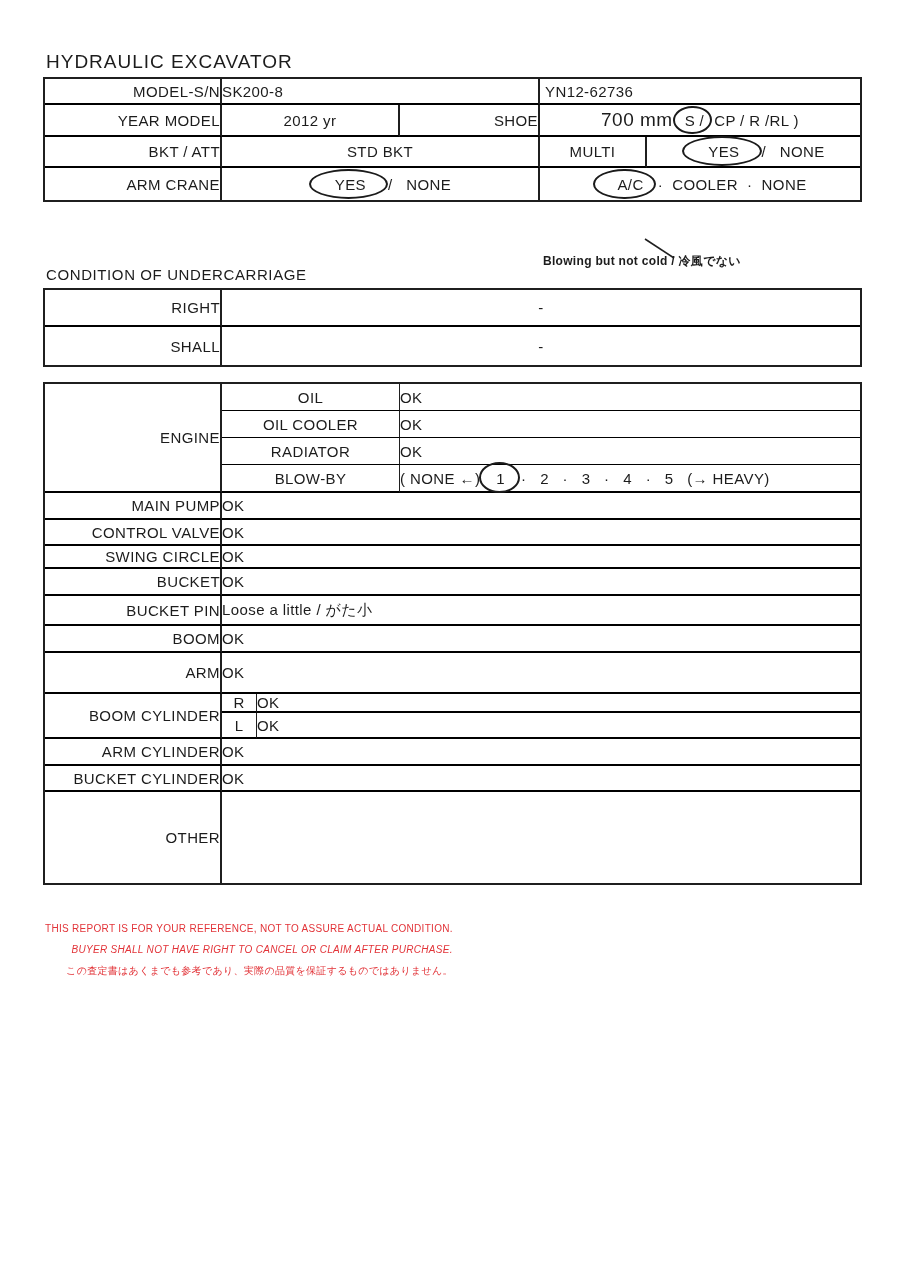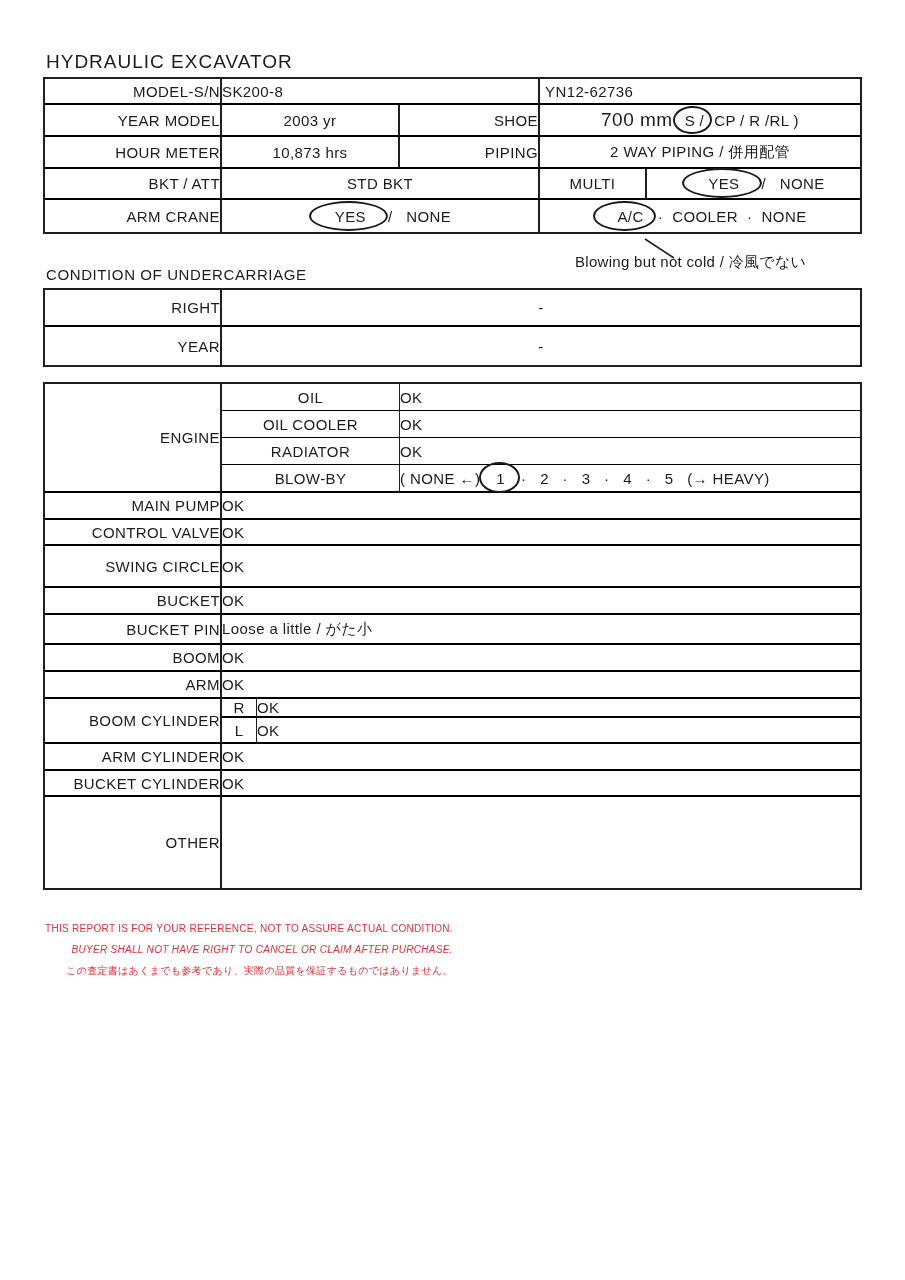--- a/index.html
+++ b/index.html
@@ -47,21 +47,21 @@
   }
   .oval-shoe { margin:0 10px 0 12px; }
   .oval-shoe::after { left:-12px; right:-7px; top:-6px; bottom:-5px; transform:rotate(-1deg); }
   .oval-yes { margin:0 22px 0 26px; }
   .oval-yes::after { left:-26px; right:-22px; top:-7px; bottom:-6px; }
   .oval-ac { margin:0 14px 0 24px; }
   .oval-ac::after { left:-24px; right:-12px; top:-7px; bottom:-6px; }
   .oval-one { margin:0 16px 0 16px; }
   .oval-one::after { left:-17px; right:-15px; top:-8px; bottom:-6px; }
   .annotation {
-    position:absolute; left:575px; top:253px; font-size:15px; letter-spacing:0.3px;
+    position:absolute; left:543px; top:253px; font-size:12px; letter-spacing:0.3px;font-weight:bold;
   }
   .leader { position:absolute; left:636px; top:234px; }
   .disclaimer { position:absolute; left:45px; top:918px; }
   .disclaimer div { font-size:10px; line-height:21px; letter-spacing:0.3px; white-space:nowrap;text-align:right; }
   .blow { font-size:15px; padding-left:8px; letter-spacing:0.6px;margin-top:32px; }
 </style>
 </head>
 <body>
 
 <div class="page">
@@ -77,29 +77,23 @@
         <col style="width:213px">
     </colgroup>
     <tbody>
         <tr style="height:26px">
       <td class="lbl">MODEL-S/N</td>
       <td class="big" colspan="2">SK200-8</td>
       <td class="big" colspan="2" style="padding-left:5px">YN12-62736</td>
     </tr>
     <tr style="height:32px">
       <td class="lbl">YEAR MODEL</td>
-      <td class="ctr mid">2003 yr</td>
+      <td class="ctr mid">2012 yr</td>
       <td class="lbl">SHOE</td>
       <td class="ctr" colspan="2"><span class="mid">700 mm</span><span class="oval oval-shoe">S /</span><span>CP / R /RL )</span></td>
-    </tr>
-    <tr style="height:32px">
-      <td class="lbl">HOUR METER</td>
-      <td class="ctr mid">10,873 hrs</td>
-      <td class="lbl">PIPING</td>
-      <td class="ctr mid" colspan="2">2 WAY PIPING / 併用配管</td>
     </tr>
     <tr style="height:31px">
       <td class="lbl">BKT / ATT</td>
       <td class="ctr mid" colspan="2">STD BKT</td>
       <td class="ctr">MULTI</td>
       <td class="ctr"><span class="oval oval-yes">YES</span><span class="pre">/   NONE</span></td>
     </tr>
     <tr style="height:32px">
       <td class="lbl">ARM CRANE</td>
       <td class="ctr" colspan="2"><span class="oval oval-yes">YES</span><span class="pre">/   NONE</span></td>
@@ -119,21 +113,21 @@
     <colgroup>
         <col style="width:177px">
         <col style="width:638px">
       </colgroup>
     <tbody>
         <tr style="height:37px">
       <td class="lbl">RIGHT</td>
       <td class="ctr mid">-</td>
     </tr>
     <tr style="height:38px">
-      <td class="lbl">YEAR</td>
+      <td class="lbl">SHALL</td>
       <td class="ctr mid">-</td>
     </tr>
   </tbody>
     </table>
 
   <table class="sheet" style="top:382px; width:815px;">
     <colgroup>
       <col style="width:177px">
         <col style="width:35px">
         <col style="width:143px">
@@ -159,37 +153,37 @@
     </tr>
 
     <tr style="height:27px">
       <td class="lbl">MAIN PUMP</td>
       <td class="okv" colspan="3">OK</td>
     </tr>
     <tr style="height:26px">
       <td class="lbl">CONTROL VALVE</td>
       <td class="okv" colspan="3">OK</td>
     </tr>
-    <tr style="height:42px">
+    <tr style="height:23px">
       <td class="lbl">SWING CIRCLE</td>
       <td class="okv" colspan="3">OK</td>
     </tr>
     <tr style="height:27px">
       <td class="lbl">BUCKET</td>
       <td class="okv" colspan="3">OK</td>
     </tr>
     <tr style="height:30px">
       <td class="lbl">BUCKET PIN</td>
       <td class="note" colspan="3">Loose a little / がた小</td>
     </tr>
     <tr style="height:27px">
       <td class="lbl">BOOM</td>
       <td class="okv" colspan="3">OK</td>
     </tr>
-    <tr style="height:27px">
+    <tr style="height:41px">
       <td class="lbl">ARM</td>
       <td class="okv" colspan="3">OK</td>
     </tr>
 
     <tr style="height:15px">
       <td class="lbl" rowspan="2">BOOM CYLINDER</td>
       <td class="rlc">R</td>
       <td class="okv2" colspan="2">OK</td>
     </tr>
     <tr style="height:26px">

